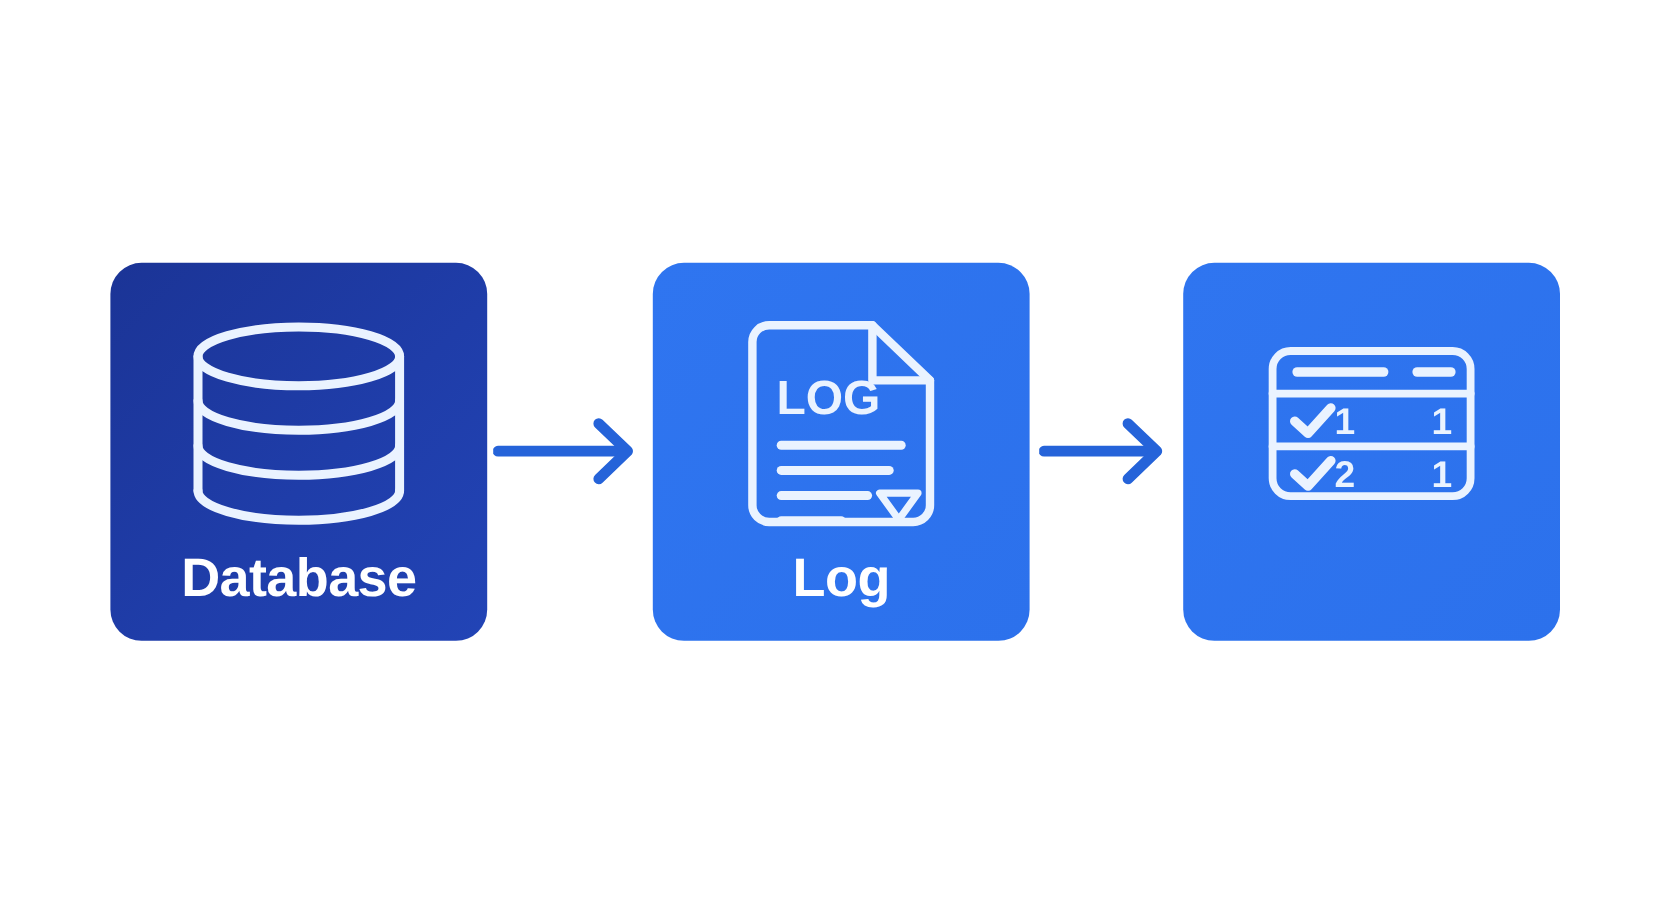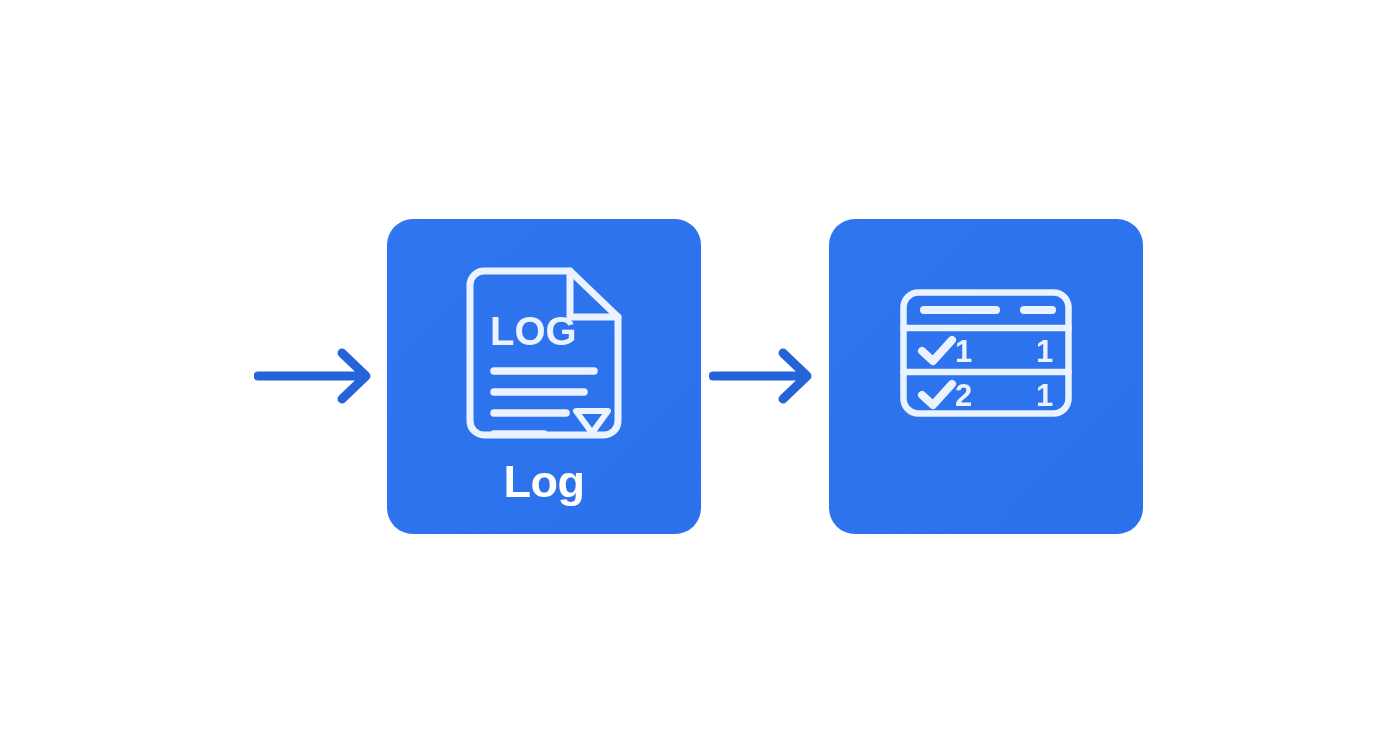--- a/index.html
+++ b/index.html
@@ -94,20 +94,35 @@
 
   .connector svg { display: block; }
 </style>
 </head>
 <body>
 
 <div id="diagram-root">
 
   <div class="flow">
 
+    <div class="node-card card-database">
+      <div class="icon-wrap">
+        <svg width="176" height="168" viewBox="0 0 176 168" fill="none">
+          <g stroke="#eaf3ff" stroke-width="7.5" fill="none" stroke-linecap="round" stroke-linejoin="round">
+            <ellipse cx="88" cy="28" rx="84" ry="24.5"></ellipse>
+            <path d="M4 28 L4 140"></path>
+            <path d="M172 28 L172 140"></path>
+            <path d="M4 140 A84 24.5 0 0 0 172 140"></path>
+            <path d="M4 65 A84 24.5 0 0 0 172 65"></path>
+            <path d="M4 102.5 A84 24.5 0 0 0 172 102.5"></path>
+          </g>
+        </svg>
+      </div>
+      <div class="node-label">Database</div>
+    </div>
 
     <div class="connector">
       <svg width="128" height="60" viewBox="0 0 128 60">
         <g stroke="#2563d9" stroke-width="9" fill="none" stroke-linecap="round" stroke-linejoin="round">
           <path d="M4 30 L108 30"></path>
           <path d="M88 7 L112 30 L88 53"></path>
         </g>
       </svg>
     </div>
 

